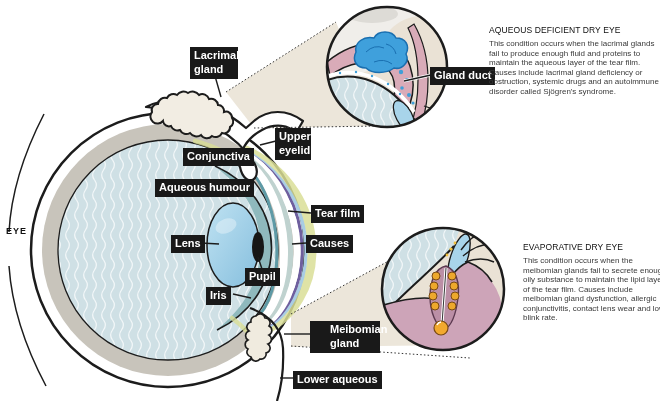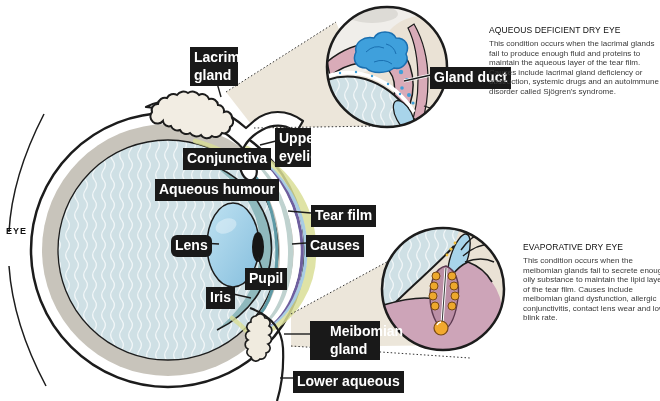--- a/index.html
+++ b/index.html
@@ -1,19 +1,19 @@
 <!DOCTYPE html>
 <html><head>
 <meta charset="utf-8">
 <style>
   html,body{margin:0;padding:0;background:#ffffff;}
   .stage{position:relative;width:660px;height:401px;background:#ffffff;overflow:hidden;
          font-family:"Liberation Sans",sans-serif;}
   .stage svg{position:absolute;left:0;top:0;}
-  .lbl{position:absolute;background:#191919;color:#ffffff;font-size:14px;font-weight:bold;
+  .lbl{position:absolute;background:#191919;color:#ffffff;font-size:11px;font-weight:bold;
        line-height:1.25;padding:2px 4px;white-space:nowrap;}
   .lbl.wrap{white-space:normal;}
   .eye-cap{position:absolute;left:6px;top:226px;font-size:9px;font-weight:bold;
            letter-spacing:1px;color:#111;}
   .callout{position:absolute;color:#333;}
   .callout h3{margin:0 0 4px 0;font-size:8.5px;font-weight:normal;color:#0e0e0e;letter-spacing:.1px;}
   .callout p{margin:0;font-size:8px;line-height:9.5px;color:#3a3a3a;}
   .callout.top{left:489px;top:25px;width:172px;}
   .callout.bottom{left:523px;top:242px;width:146px;}
 </style>
@@ -172,21 +172,21 @@
     <line x1="431" y1="75" x2="404" y2="81" stroke="#ffffff" stroke-width="3"></line>
     <line x1="431" y1="75" x2="404" y2="81"></line>
   </g>
 </svg>
 
 <div class="eye-cap">EYE</div>
 <div class="lbl wrap" style="left:190px;top:47px;width:40px;">Lacrimal gland</div>
 <div class="lbl wrap" style="left:275px;top:128px;width:28px;">Upper eyelid</div>
 <div class="lbl" style="left:183px;top:148px;">Conjunctiva</div>
 <div class="lbl" style="left:155px;top:179px;">Aqueous humour</div>
-<div class="lbl" style="left:171px;top:235px;border-radius:6px;">Lens</div>
+<div class="lbl" style="left:171px;top:235px;">Lens</div>
 <div class="lbl" style="left:245px;top:268px;">Pupil</div>
 <div class="lbl" style="left:206px;top:287px;">Iris</div>
 <div class="lbl" style="left:311px;top:205px;">Tear film</div>
 <div class="lbl" style="left:306px;top:235px;">Causes</div>
 <div class="lbl wrap" style="left:310px;top:321px;width:46px;padding-left:20px;">Meibomian gland</div>
 <div class="lbl" style="left:293px;top:371px;">Lower aqueous</div>
 <div class="lbl" style="left:430px;top:67px;">Gland duct</div>
 
 <div class="callout top">
   <h3>AQUEOUS DEFICIENT DRY EYE</h3>

